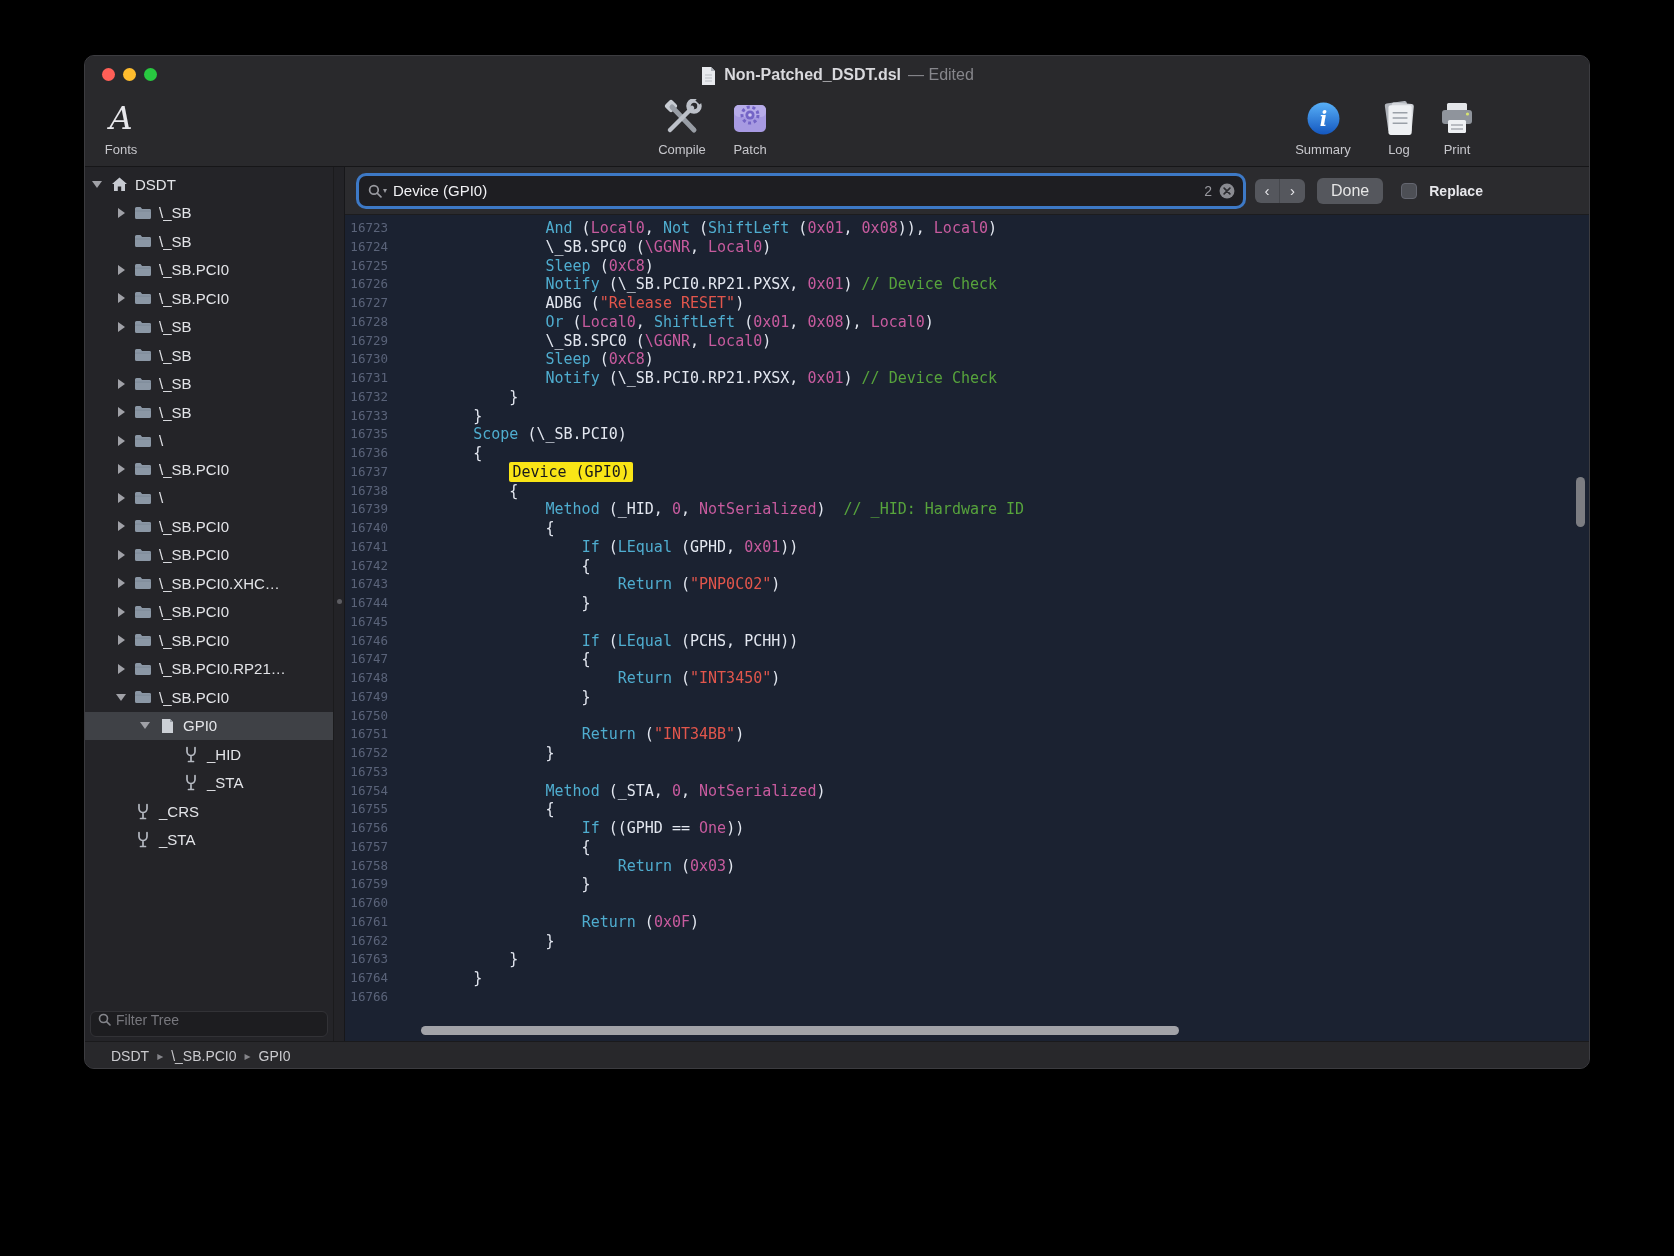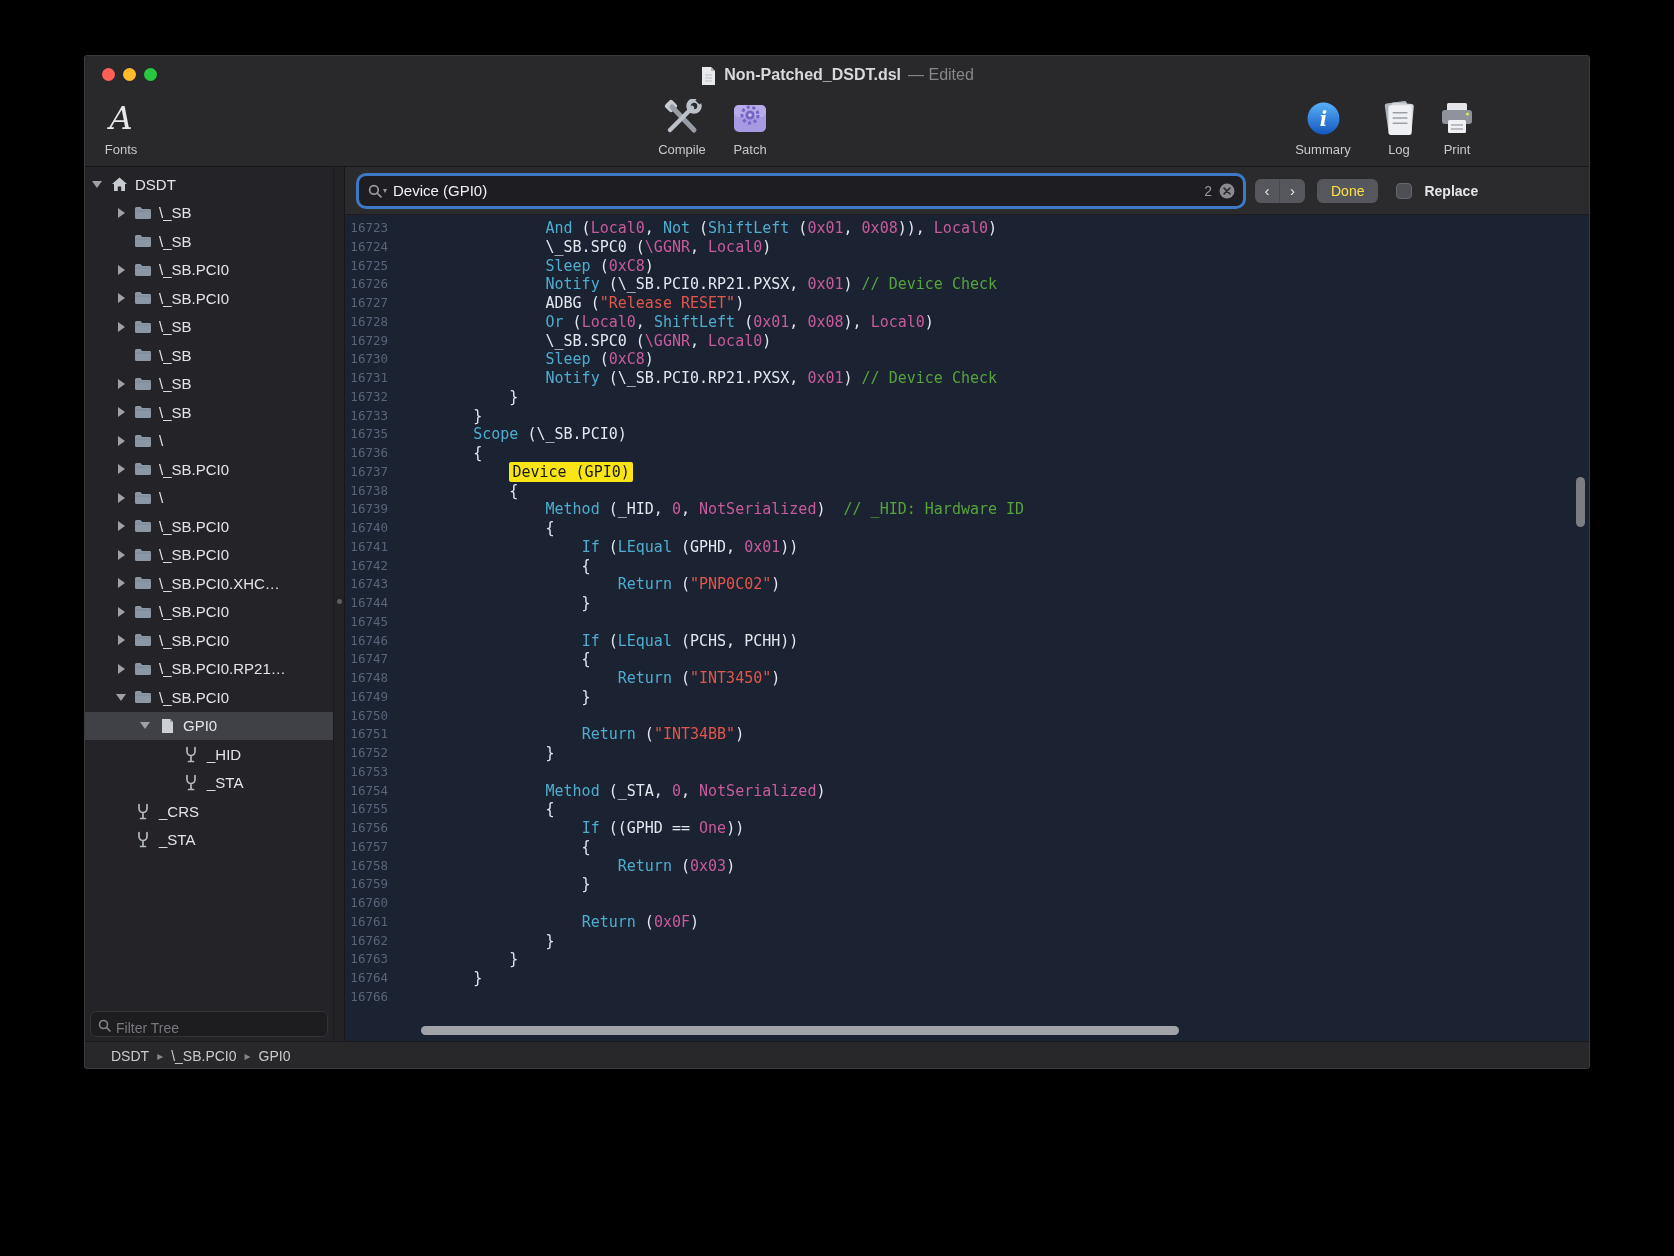--- a/index.html
+++ b/index.html
@@ -1,20 +1,20 @@
 <!DOCTYPE html>
 <html><head>
 <meta charset="utf-8">
 <style>
   * { margin:0; padding:0; box-sizing:border-box; }
   html,body { width:1674px; height:1256px; background:#000; overflow:hidden;
               font-family:"Liberation Sans", sans-serif; }
 
   .window { position:absolute; left:84px; top:55px; width:1506px; height:1014px;
-            background:#28282b; border-radius:3px; overflow:hidden;
+            background:#28282b; border-radius:10px; overflow:hidden;
             border:1px solid #3c3c40; box-shadow:0 30px 70px rgba(0,0,0,.65);
             display:flex; flex-direction:column; }
 
   
   .header { height:111px; background:#29292c; border-bottom:1px solid #161618; position:relative; flex:0 0 auto; }
   .titlebar { height:38px; position:relative; }
   .traffic { position:absolute; left:17px; top:12px; display:flex; gap:8px; }
   .tl { width:13px; height:13px; border-radius:50%; display:inline-block; }
   .tl.red { background:#ff5f57; } .tl.yellow { background:#febc2e; } .tl.green { background:#28c840; }
   .title-group { position:absolute; left:0; right:0; top:0; height:38px;
@@ -39,21 +39,21 @@
   .tree-row { display:flex; align-items:center; gap:6px; height:28.5px; cursor:default; }
   .tree-row.selected { background:#3f4146; }
   .disc { width:12px; display:inline-flex; justify-content:center; flex:0 0 12px; }
   .disc.right::before { content:""; border-left:7px solid #a0a1a7; border-top:5px solid transparent; border-bottom:5px solid transparent; }
   .disc.down::before  { content:""; border-top:7px solid #a0a1a7; border-left:5px solid transparent; border-right:5px solid transparent; }
   .ticon { width:20px; display:inline-flex; justify-content:center; flex:0 0 20px; }
   .tlabel { font-size:15px; color:#e3e4e8; white-space:nowrap; }
 
   .filter-wrap { position:absolute; left:5px; right:5px; bottom:4px; height:26px;
                  background:#1d1d20; border:1px solid #323236; border-radius:6px;
-                 display:flex; align-items:flex-end; padding:0 7px; gap:5px; }
+                 display:flex; align-items:flex-start; padding:0 7px; gap:5px; }
   .filter-input { flex:1; background:transparent; border:none; outline:none;
                   color:#e3e4e8; font-size:14px; font-family:"Liberation Sans",sans-serif; }
   .filter-input::placeholder { color:#77777d; }
 
   .splitter { width:11px; flex:0 0 11px; background:#232327; border-right:1px solid #17171a; position:relative; }
   .splitter .knob { position:absolute; left:3px; top:432px; width:5px; height:5px; border-radius:50%; background:#5c5c61; }
 
   .main { flex:1; display:flex; flex-direction:column; min-width:0; }
 
   
@@ -67,21 +67,21 @@
   .search-input { flex:1; height:100%; background:transparent; border:none; outline:none;
                   color:#f2f2f5; font-size:15px; padding:0 6px;
                   font-family:"Liberation Sans",sans-serif; }
   .count { color:#98989e; font-size:14px; margin-right:7px; }
   .clear { margin-right:8px; display:inline-flex; cursor:default; }
 
   .seg { display:flex; background:#55575d; border-radius:6px; overflow:hidden; height:24px; }
   .seg-btn { width:25px; display:flex; align-items:center; justify-content:center;
              color:#e8e8ec; font-size:15px; }
   .seg-btn:first-child { border-right:1px solid #46484d; }
-  .done-btn { background:#55575d; color:#fde047; font-size:14px; border-radius:6px;
+  .done-btn { background:#55575d; color:#e5e5e5; font-size:16px; border-radius:6px;
               padding:4px 14px; }
   .chk { width:16px; height:16px; background:#4d4f55; border:1px solid #646670;
          border-radius:4px; margin-left:6px; }
   .chk-label { color:#e6e6ea; font-size:14px;font-weight:bold; }
 
   
   .editor { flex:1; background:#1b2231; position:relative; overflow:hidden; cursor:text;
             font-family:"DejaVu Sans Mono", monospace; }
   .code { padding-top:4px; }
   .cline { display:flex; height:18.75px; }

